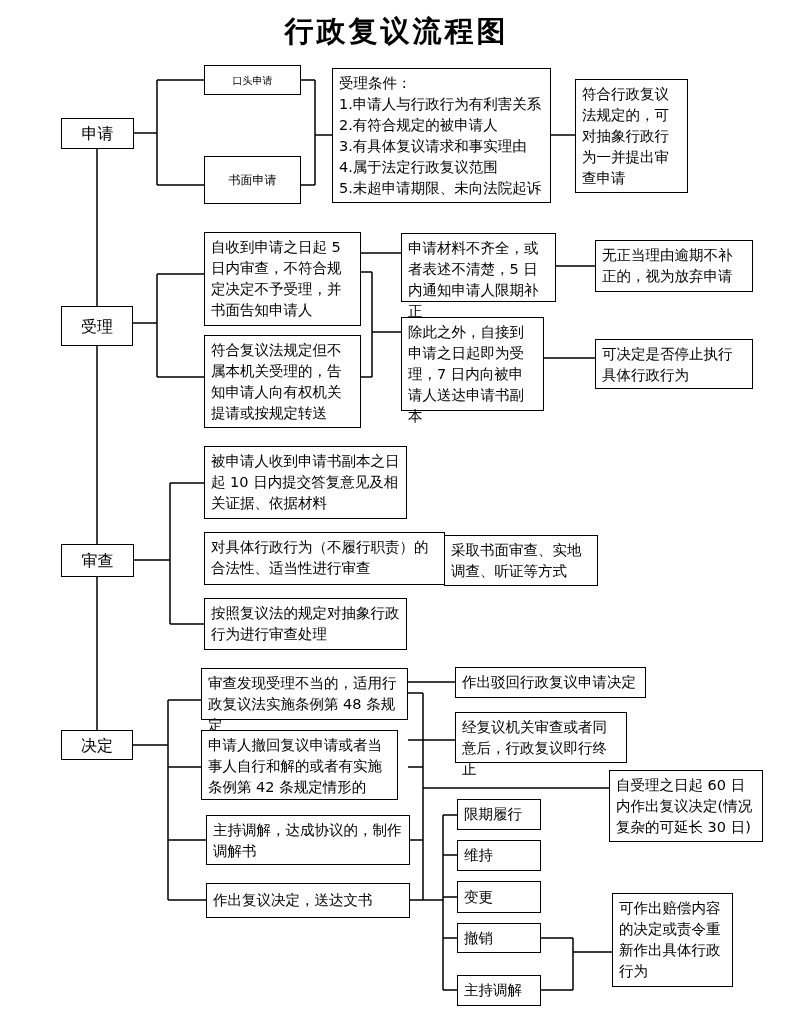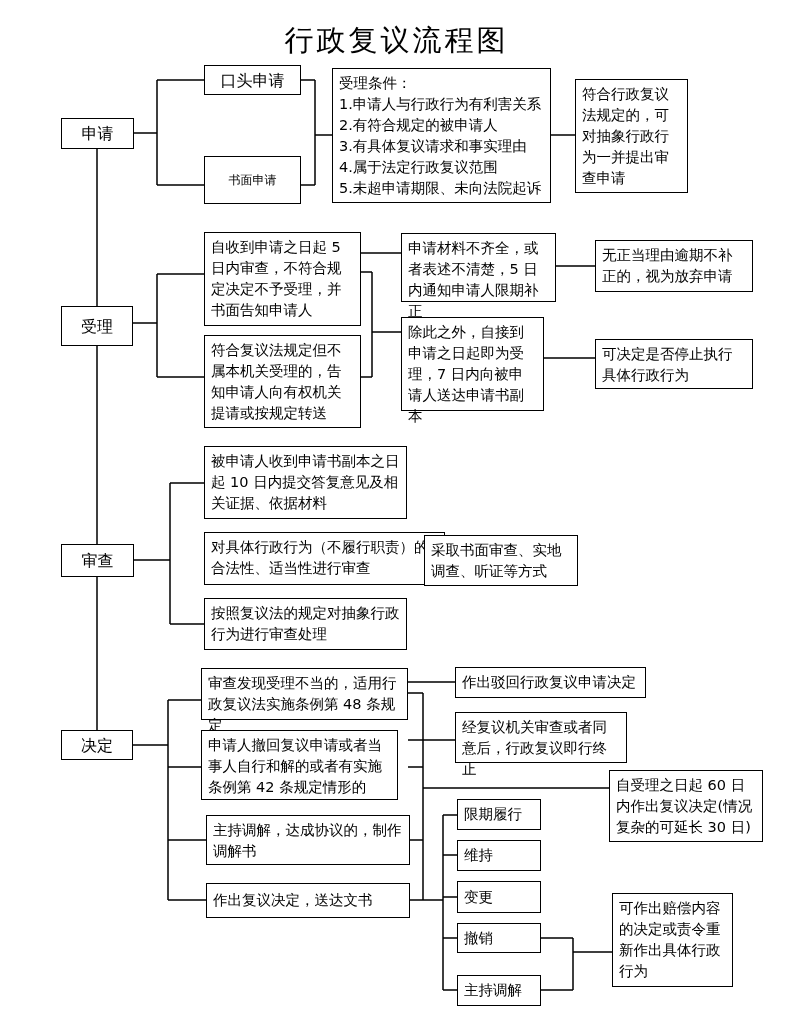--- a/index.html
+++ b/index.html
@@ -24,23 +24,22 @@
     height: 1017px;
   }
   .title {
     position: absolute;
     left: 0;
     top: 12px;
     width: 100%;
     text-align: center;
     font-family: "Liberation Serif", "DejaVu Serif", serif;
     font-size: 29px;
-    font-weight: normal;
+    font-weight: bold;
     letter-spacing: 3px;
-    margin-top: 9px;
   }
   .box {
     position: absolute;
     box-sizing: border-box;
     border: 1.5px solid #000;
     background: #fff;
     font-size: 14.5px;
     line-height: 21px;
     padding: 4px 6px;
     text-align: left;
@@ -76,41 +75,41 @@
       <path d="M134,560 H170 M170,483 V624 M170,483 H204 M170,624 H204 M407,558 H436"></path>
       <path d="M133,745 H168 M168,700 V900 M168,700 H201 M168,767 H201 M168,840 H206 M168,900 H206 M408,682 H455 M408,740 H455 M423,693 V900 M408,693 H423 M408,767 H423 M410,840 H423 M410,900 H443 M423,788 H609 M443,815 V990 M443,815 H457 M443,855 H457 M443,897 H457 M443,938 H457 M443,990 H457 M541,938 H573 M541,990 H573 M573,938 V990 M573,952 H612"></path>
     </g>
   </svg>
 
   <div class="box center" style="left:61px;top:118px;width:73px;height:31px">申请</div>
   <div class="box center" style="left:61px;top:306px;width:72px;height:40px">受理</div>
   <div class="box center" style="left:61px;top:544px;width:73px;height:33px">审查</div>
   <div class="box center" style="left:61px;top:730px;width:72px;height:30px">决定</div>
 
-  <div class="box center" style="left:204px;top:65px;width:97px;height:30px;font-size:16px">口头申请</div>
+  <div class="box center" style="left:204px;top:65px;width:97px;height:30px;font-size:10px">口头申请</div>
   <div class="box center" style="left:204px;top:156px;width:97px;height:48px;font-size:12px">书面申请</div>
   <div class="box pre" style="left:332px;top:68px;width:219px;height:135px">受理条件：
 1.申请人与行政行为有利害关系
 2.有符合规定的被申请人
 3.有具体复议请求和事实理由
 4.属于法定行政复议范围
 5.未超申请期限、未向法院起诉</div>
   <div class="box" style="left:575px;top:79px;width:113px;height:114px">符合行政复议法规定的，可对抽象行政行为一并提出审查申请</div>
 
   <div class="box" style="left:204px;top:232px;width:157px;height:94px">自收到申请之日起 5 日内审查，不符合规定决定不予受理，并书面告知申请人</div>
   <div class="box" style="left:204px;top:335px;width:157px;height:93px">符合复议法规定但不属本机关受理的，告知申请人向有权机关提请或按规定转送</div>
   <div class="box" style="left:401px;top:233px;width:155px;height:69px">申请材料不齐全，或者表述不清楚，5 日内通知申请人限期补正</div>
   <div class="box" style="left:595px;top:240px;width:158px;height:52px">无正当理由逾期不补正的，视为放弃申请</div>
   <div class="box" style="left:401px;top:317px;width:143px;height:94px">除此之外，自接到申请之日起即为受理，7 日内向被申请人送达申请书副本</div>
   <div class="box" style="left:595px;top:339px;width:158px;height:50px">可决定是否停止执行具体行政行为</div>
 
   <div class="box" style="left:204px;top:446px;width:203px;height:73px">被申请人收到申请书副本之日起 10 日内提交答复意见及相关证据、依据材料</div>
   <div class="box" style="left:204px;top:532px;width:241px;height:53px">对具体行政行为（不履行职责）的合法性、适当性进行审查</div>
   <div class="box" style="left:204px;top:598px;width:203px;height:52px">按照复议法的规定对抽象行政行为进行审查处理</div>
-  <div class="box" style="left:424px;top:535px;width:154px;height:51px">采取书面审查、实地调查、听证等方式</div>
+  <div class="box" style="left:444px;top:535px;width:154px;height:51px">采取书面审查、实地调查、听证等方式</div>
 
   <div class="box" style="left:201px;top:668px;width:207px;height:52px">审查发现受理不当的，适用行政复议法实施条例第 48 条规定</div>
   <div class="box vcenter" style="left:455px;top:667px;width:191px;height:31px">作出驳回行政复议申请决定</div>
   <div class="box" style="left:201px;top:730px;width:197px;height:70px">申请人撤回复议申请或者当事人自行和解的或者有实施条例第 42 条规定情形的</div>
   <div class="box" style="left:455px;top:712px;width:172px;height:51px">经复议机关审查或者同意后，行政复议即行终止</div>
   <div class="box" style="left:206px;top:815px;width:204px;height:50px">主持调解，达成协议的，制作调解书</div>
   <div class="box vcenter" style="left:206px;top:883px;width:204px;height:35px">作出复议决定，送达文书</div>
   <div class="box" style="left:609px;top:770px;width:154px;height:72px">自受理之日起 60 日内作出复议决定(情况复杂的可延长 30 日)</div>
 
   <div class="box vcenter" style="left:457px;top:799px;width:84px;height:31px">限期履行</div>

